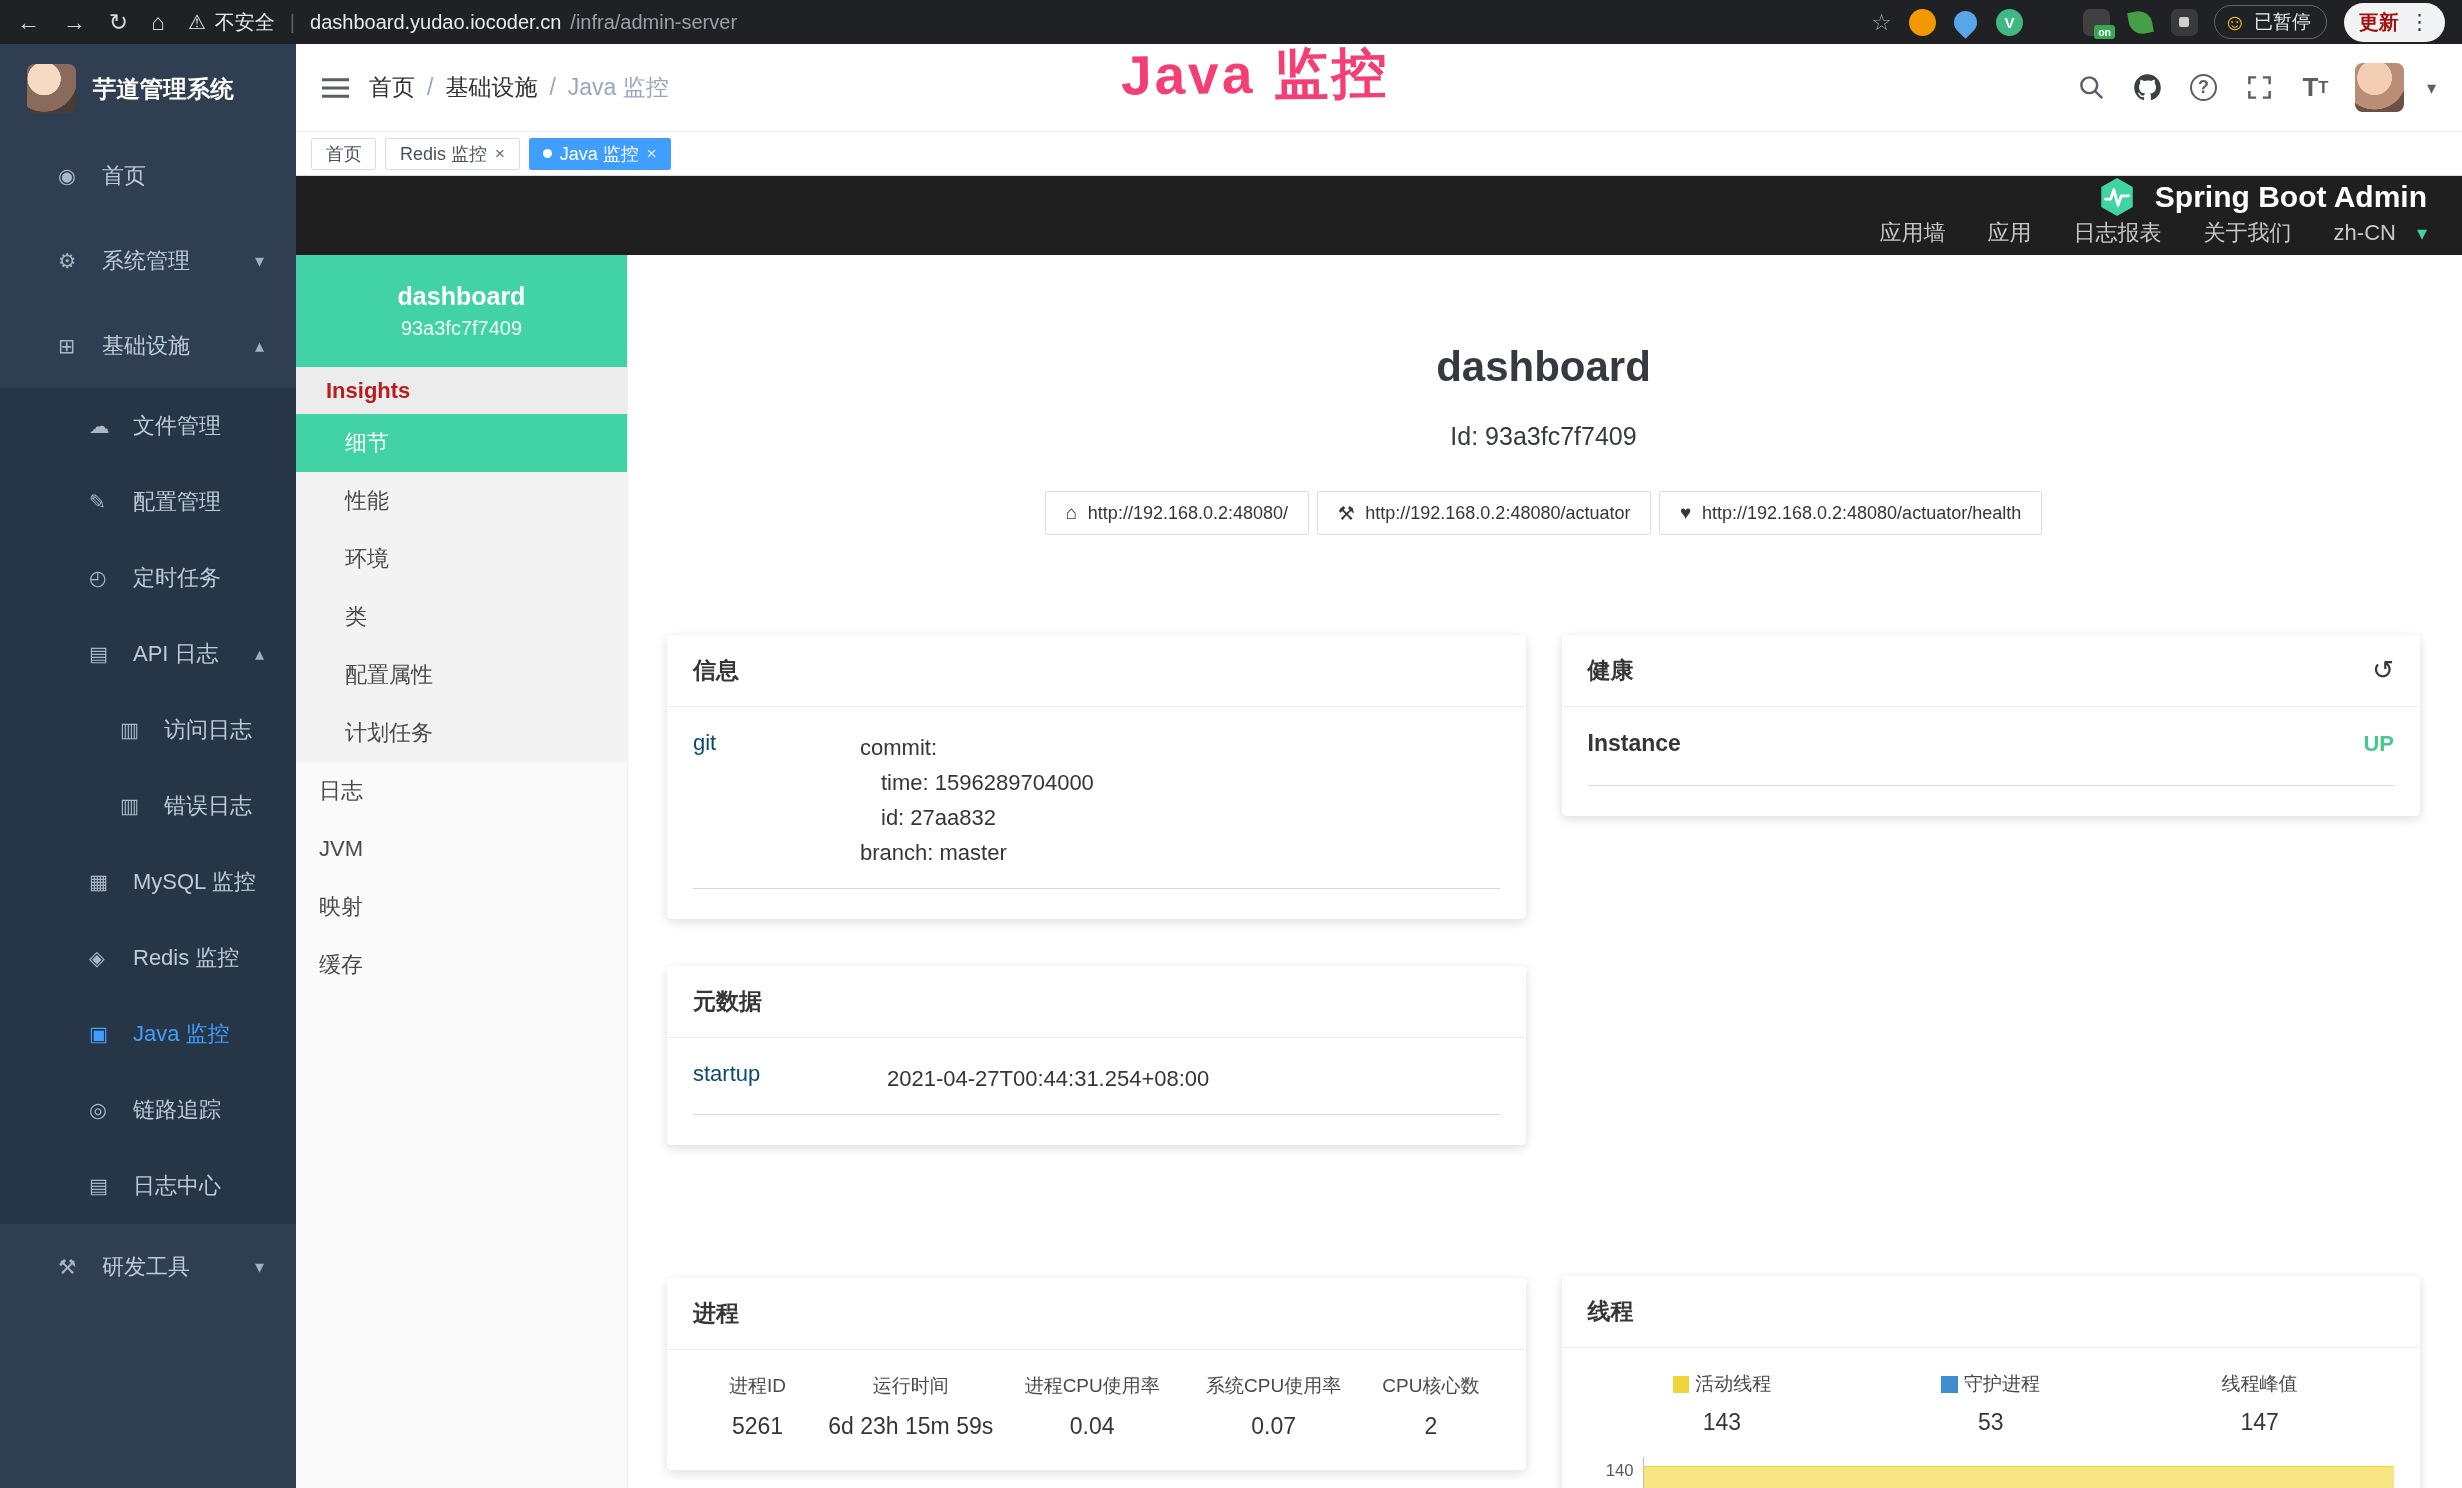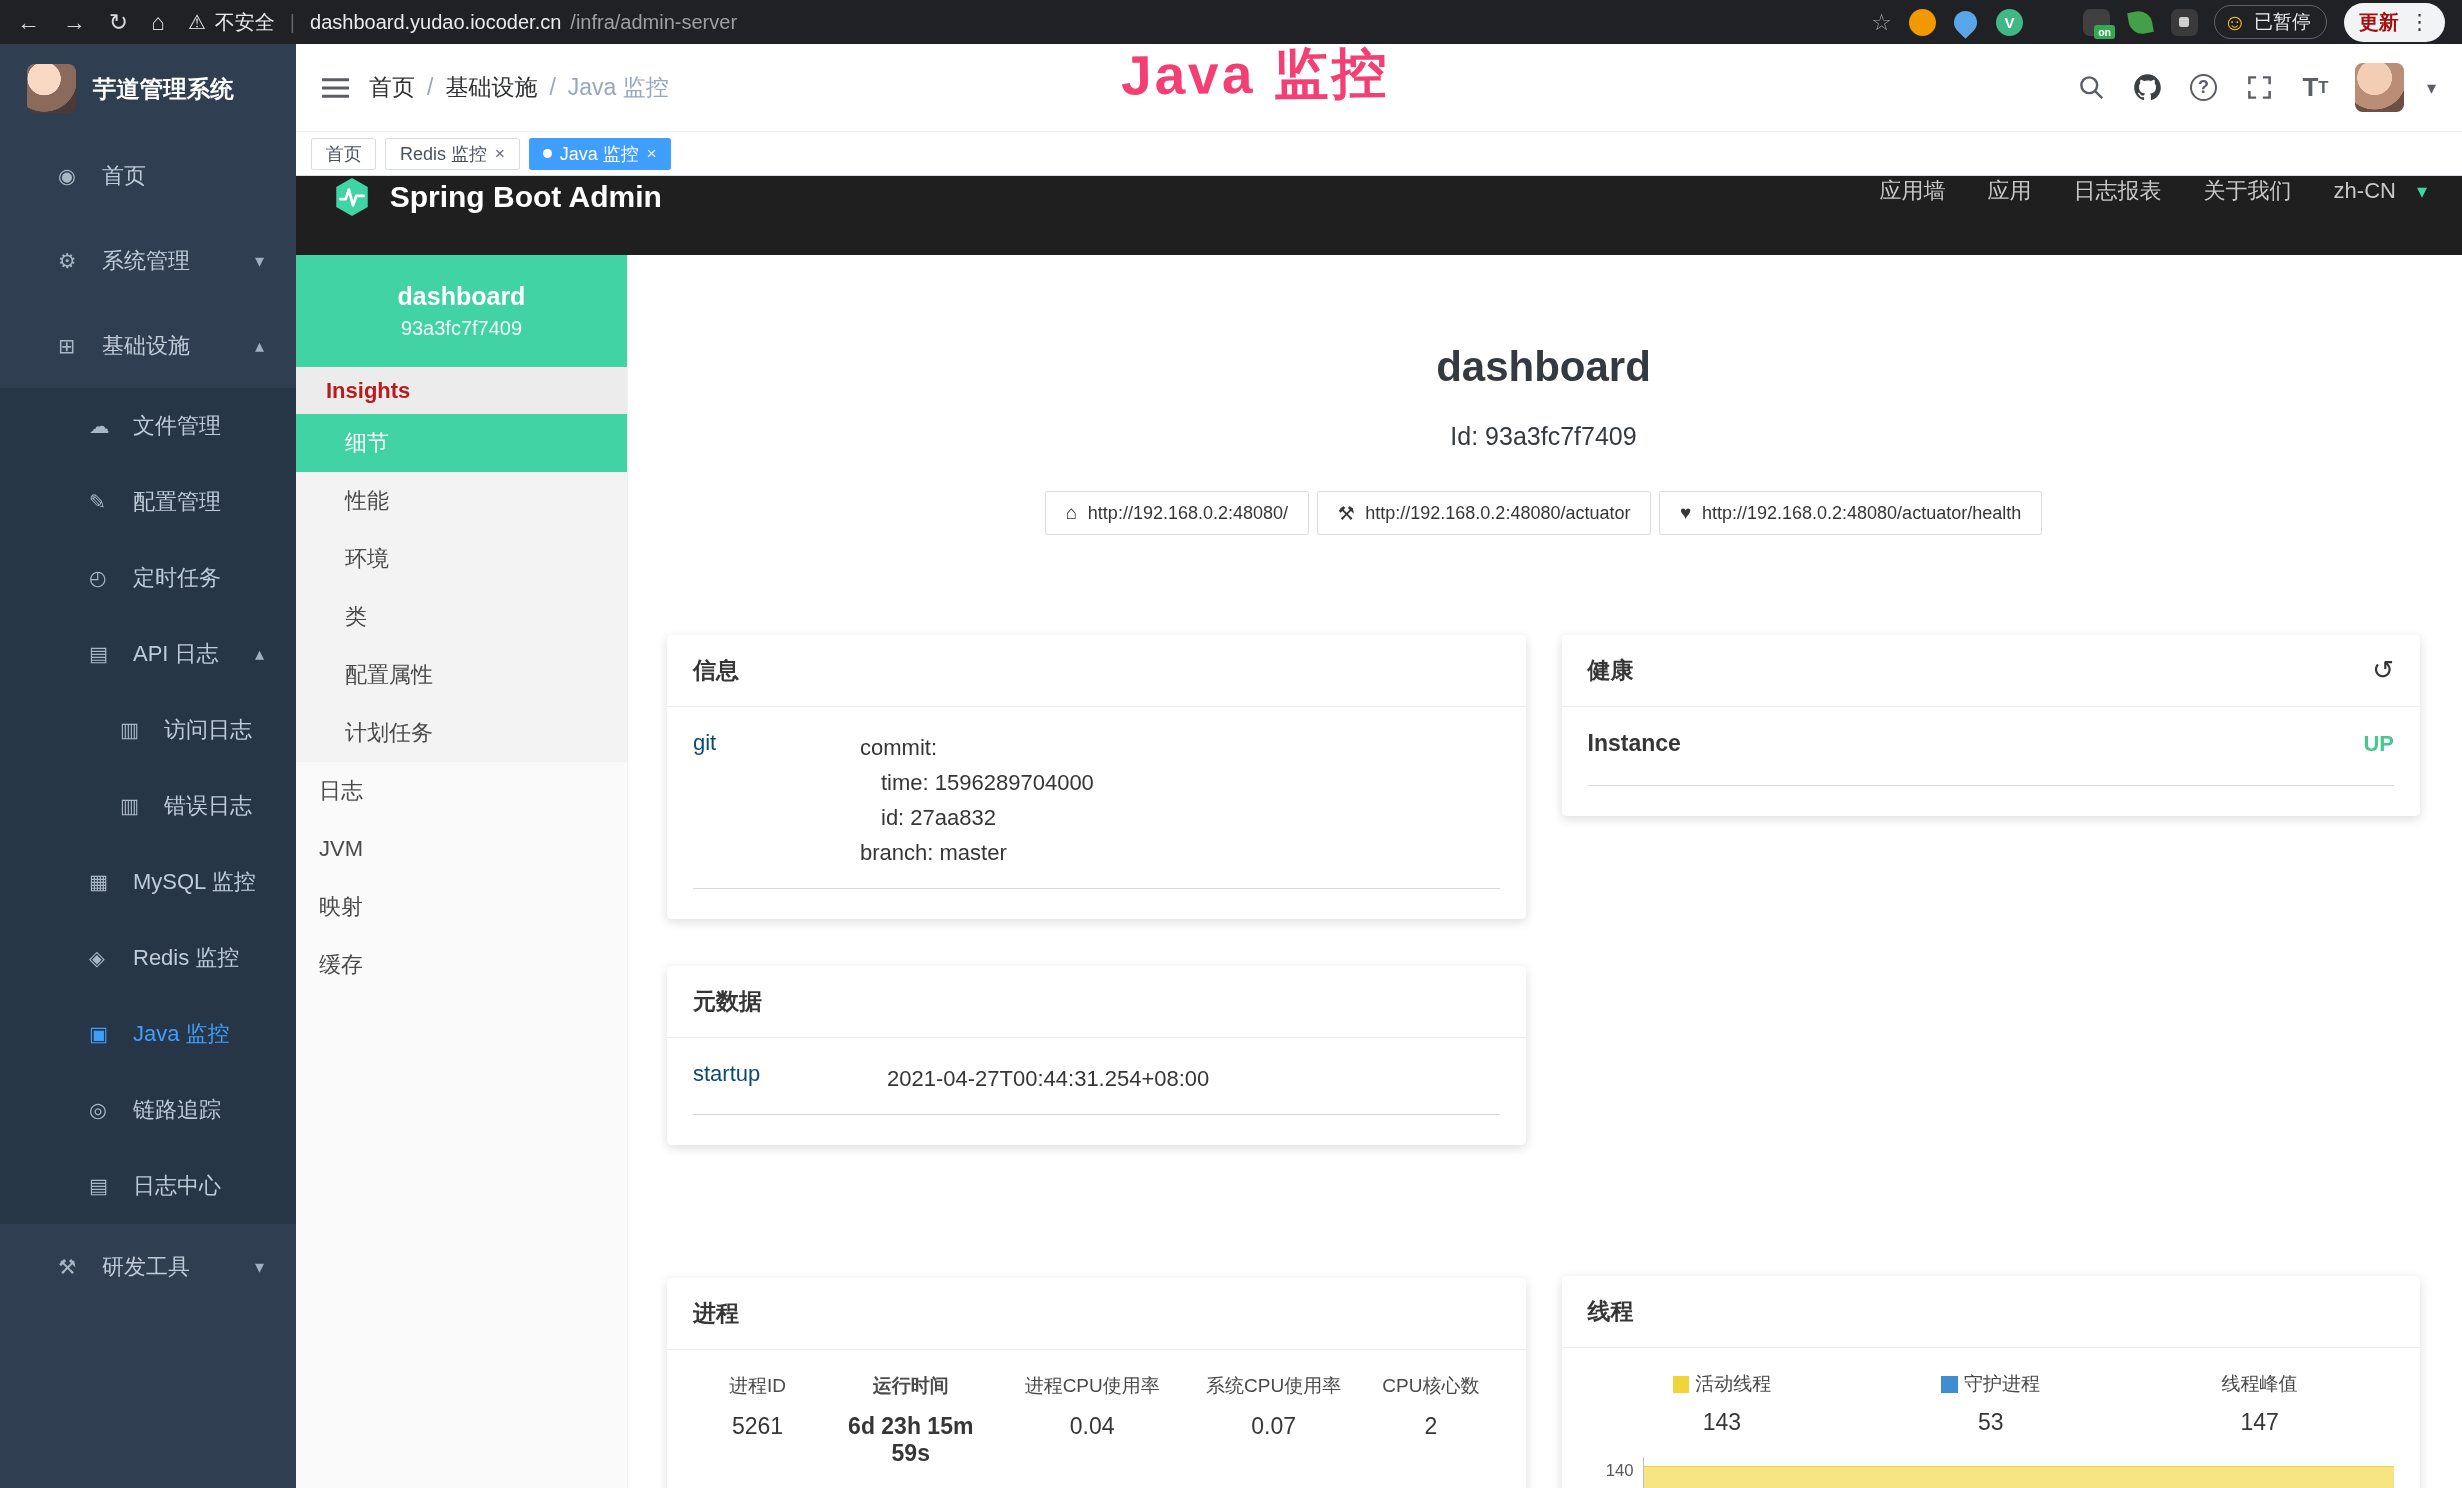--- a/index.html
+++ b/index.html
@@ -77,21 +77,21 @@
   
   .tabs-bar{height:44px;background:#fff;border-bottom:0.8px solid #d8dce5;display:flex;align-items:center;
             gap:9px;padding:0 15px;}
   .tag-tab{height:32px;display:flex;align-items:center;padding:0 13.7px;border:0.8px solid #d8dce5;
            font-size:18px;color:#495060;background:#fff;border-radius:2.3px;cursor:pointer;gap:7.6px;}
   .tag-tab.active{background:#409eff;border-color:#409eff;color:#fff;}
   .tab-dot{width:9px;height:9px;border-radius:50%;background:#fff;display:inline-block;}
   .tab-close{font-size:17.4px;opacity:.85;}
 
   
-  .sba-navbar{height:79px;background:#1f1f1f;display:flex;align-items:flex-start;padding:0 35px;}
+  .sba-navbar{height:79px;background:#1f1f1f;display:flex;align-items:flex-end;padding:0 35px;flex-direction:column;}
   .sba-brand{display:flex;align-items:center;gap:16.7px;color:#fff;font-size:30px;font-weight:700;cursor:pointer;}
   .sba-nav{margin-left:auto;display:flex;align-items:center;gap:42px;font-size:22px;color:#c9c9c9;}
   .sba-nav .navlink{cursor:pointer;}
   .locale{display:flex;align-items:center;gap:21px;cursor:pointer;}
   .locale-caret{color:#42d3a5;font-size:20px;}
 
   
   .sba-body{flex:1;display:flex;min-height:0;background:#fff;}
   .sba-sidebar{width:332px;flex:none;background:#fafafa;border-right:0.8px solid #efefef;}
   .instance-head{height:112px;background:#42d3a5;color:#fff;display:flex;flex-direction:column;
@@ -128,21 +128,21 @@
   .hist-ico{font-size:26px;font-weight:400;cursor:pointer;color:#363636;}
   .up-val{font-size:22px;font-weight:700;color:#48c78e;}
   .row-flex{display:flex;align-items:center;justify-content:space-between;padding-bottom:28px;
             border-bottom:0.8px solid #d8d8d8;}
   .inst-label{font-size:23px;font-weight:700;color:#363636;}
   .card-metadata{margin-top:47px;}
   .card-process{margin-top:133px;}
   .card-threads{margin-top:460px;height:326px;overflow:hidden;}
   .proc-table{display:flex;text-align:center;}
   .pcol{padding:0 4.6px;}
-  .pc0{width:16%;} .pc1{width:22%;font-weight:bold;} .pc2{width:23%;} .pc3{width:22%;} .pc4{width:17%;}
+  .pc0{width:16%;} .pc1{width:22%;} .pc2{width:23%;} .pc3{width:22%;} .pc4{width:17%;}
   .phead{font-size:19px;color:#4a4a4a;}
   .pval{font-size:23px;color:#363636;margin-top:13.7px;}
   .leg-row{display:flex;}
   .leg-col{flex:1;text-align:center;}
   .leg-label{font-size:19px;color:#4a4a4a;display:inline-flex;align-items:center;gap:6px;}
   .leg-sq{width:16.7px;height:16.7px;display:inline-block;}
   .sq-yellow{background:#f0d43a;}
   .sq-blue{background:#3e8ed0;}
   .leg-val{font-size:23px;color:#363636;margin-top:12px;}
   .t-chart{display:flex;margin-top:21px;height:121px;}

